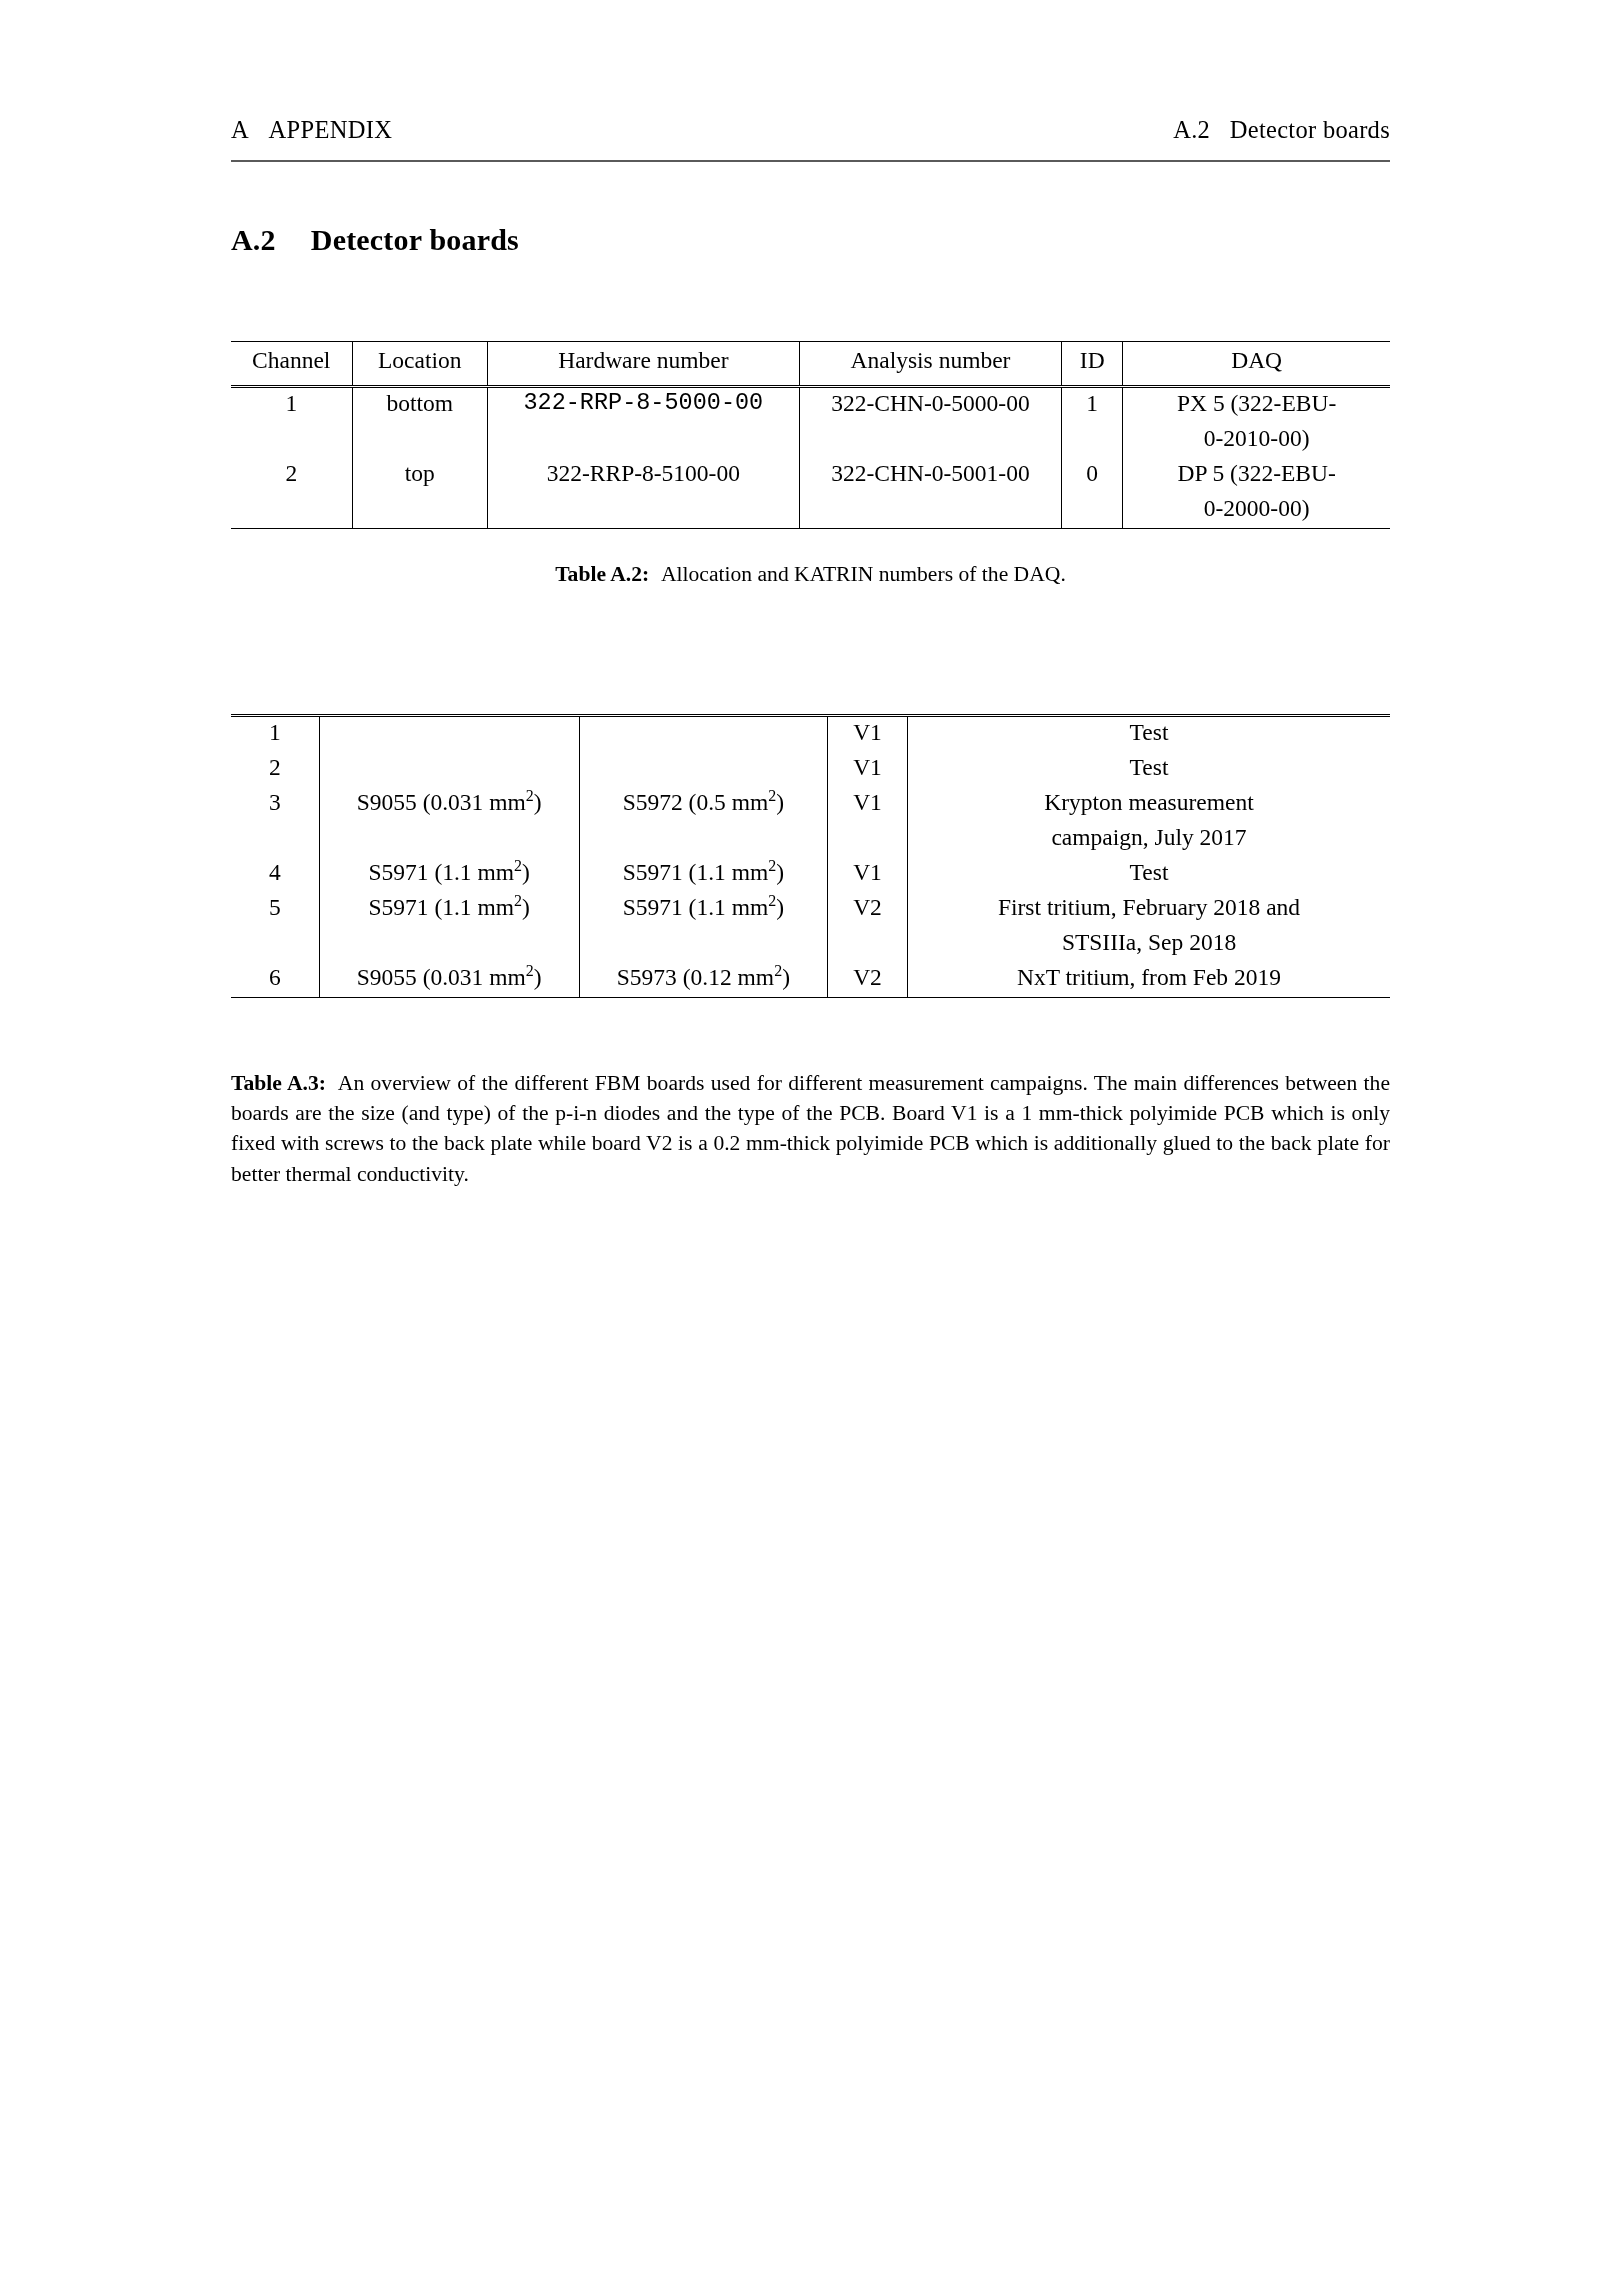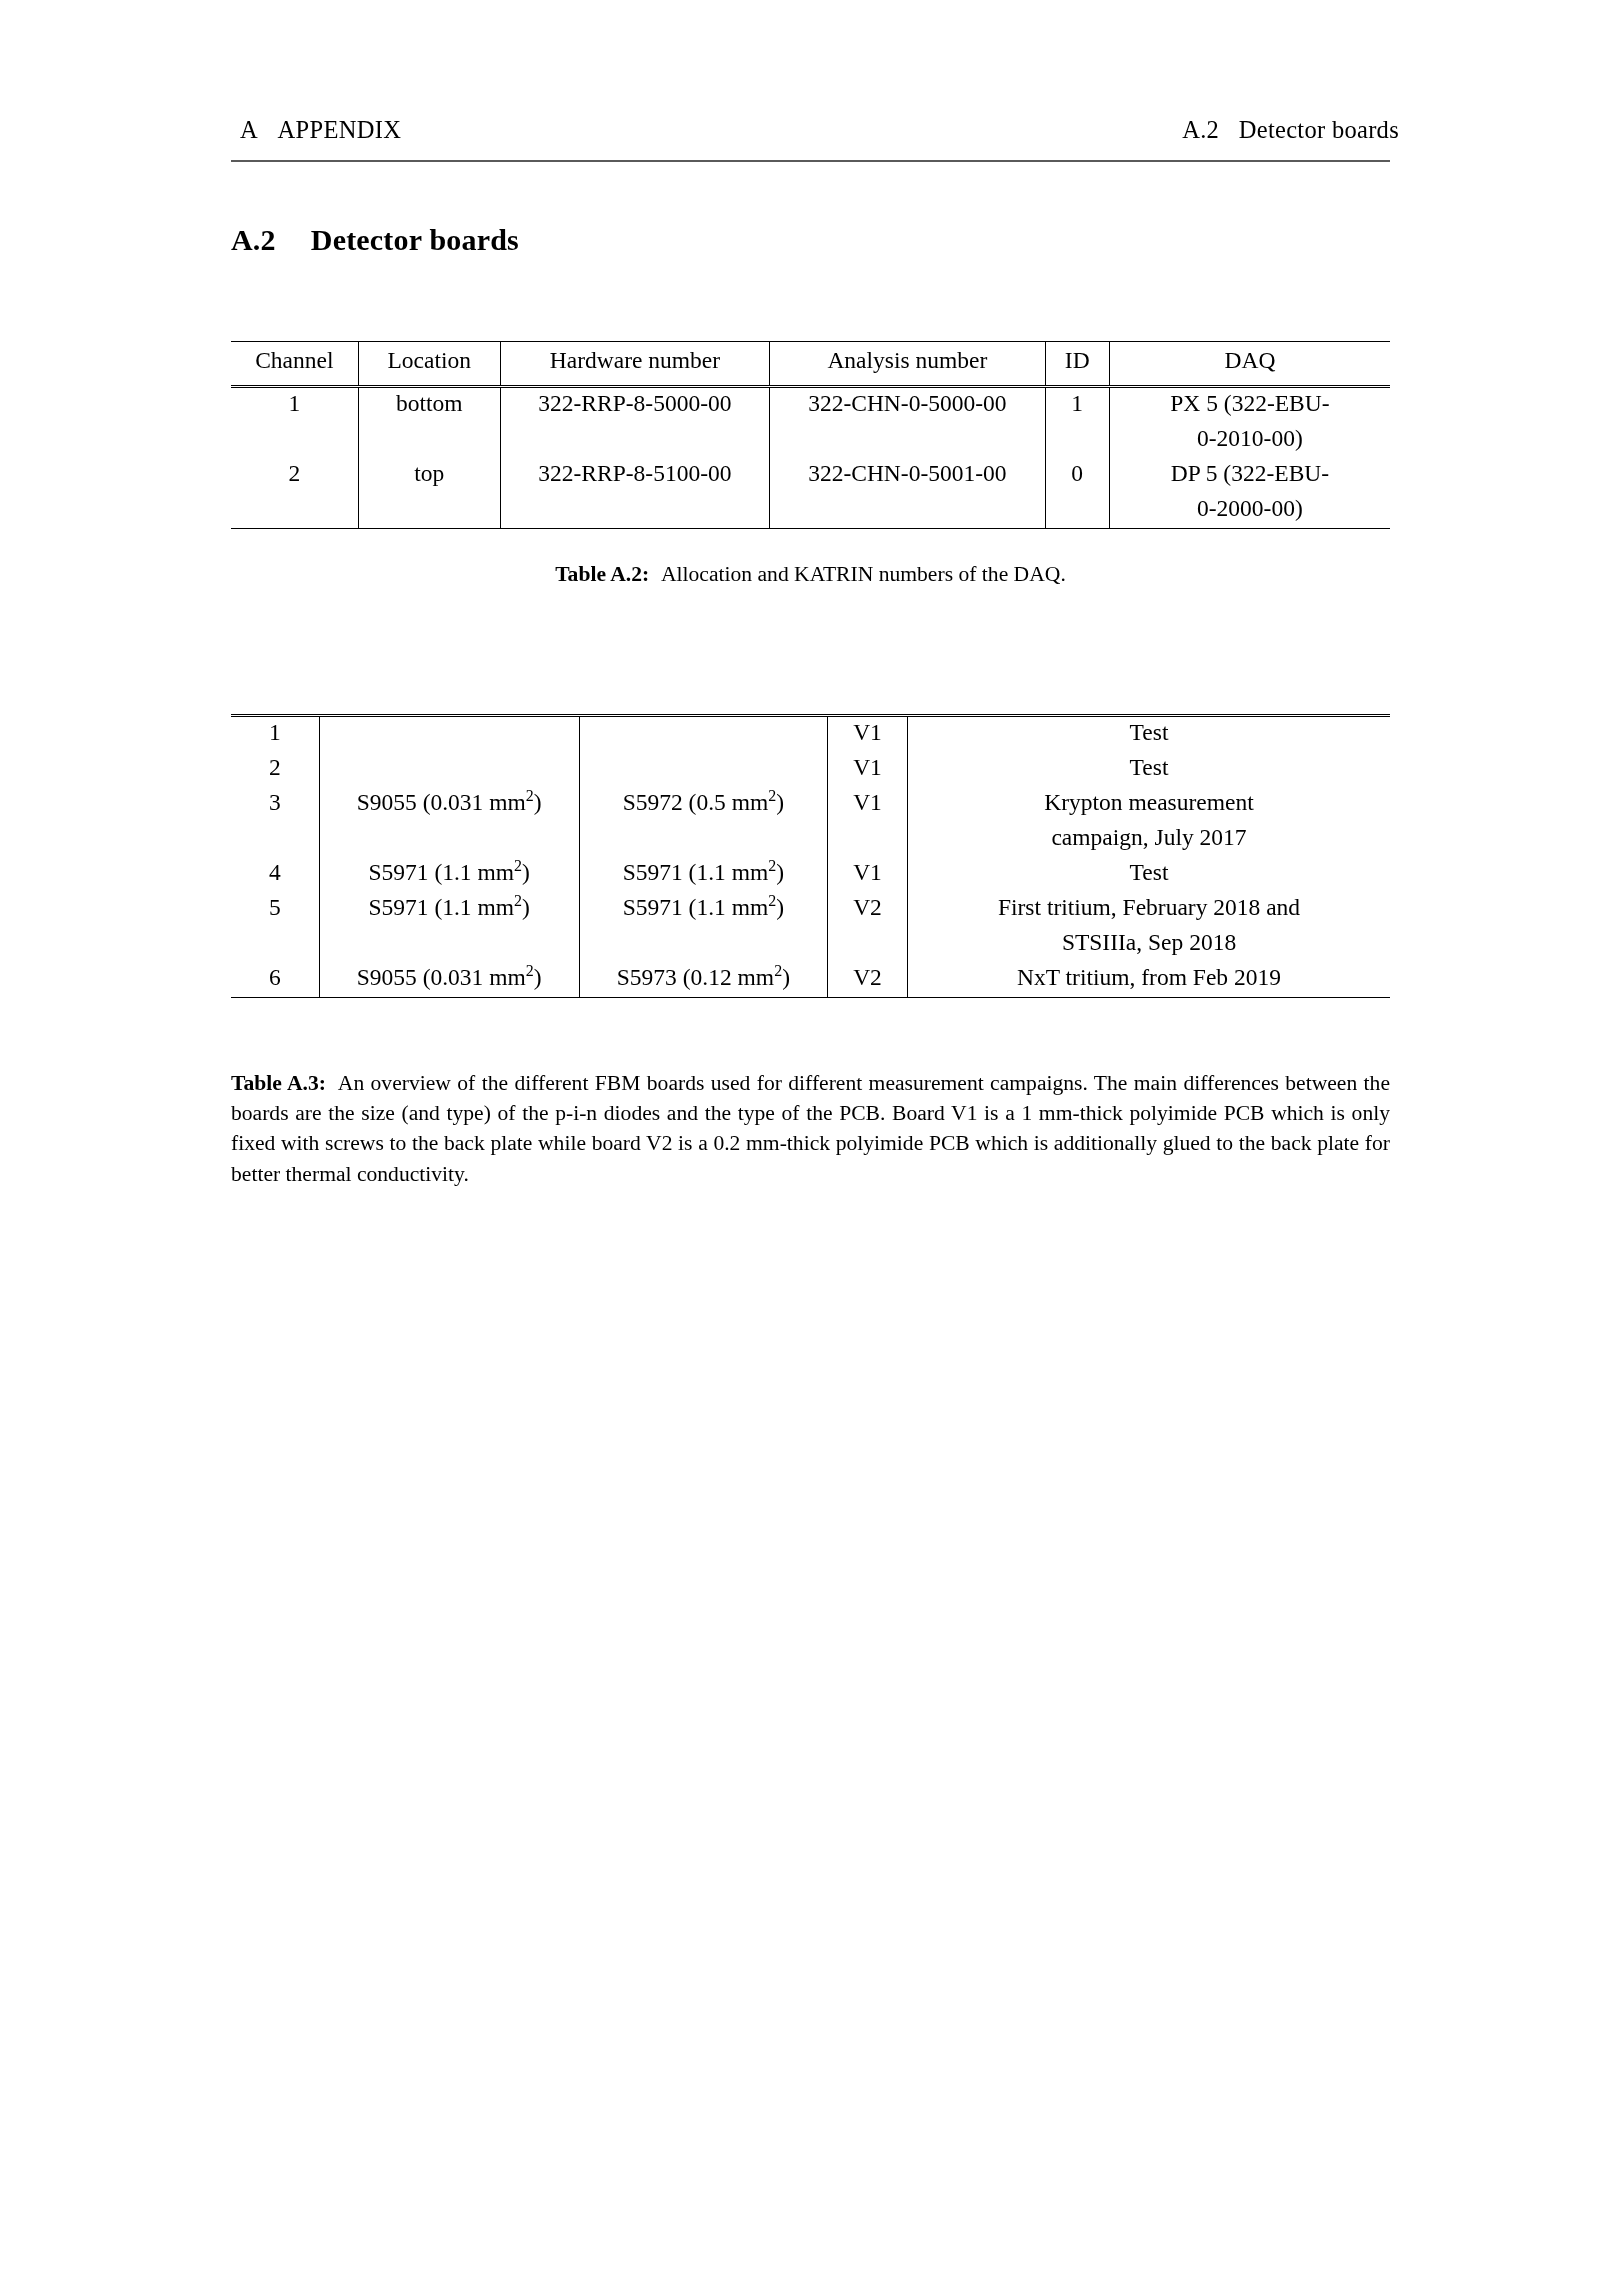--- a/index.html
+++ b/index.html
@@ -17,21 +17,21 @@
   .page {
     position: relative;
     width: 1621px;
     height: 2293px;
     box-sizing: border-box;
     padding: 0;
   }
   
   .runhead {
     position: absolute;
-    left: 240px;
+    left: 231px;
     top: 116px;
     width: 1159px;
     display: flex;
     justify-content: space-between;
     align-items: baseline;
     font-size: 24.5px;
     letter-spacing: 0.3px;
   }
   .runhead .left, .runhead .right {
     white-space: nowrap;
@@ -156,21 +156,21 @@
       <td class="hl-top">Channel</td>
       <td class="hl-top vl">Location</td>
       <td class="hl-top vl">Hardware number</td>
       <td class="hl-top vl">Analysis number</td>
       <td class="hl-top vl">ID</td>
       <td class="hl-top vl">DAQ</td>
     </tr>
     <tr>
       <td class="hl-top dbl2" style="border-top:3.4px double #000;">1</td>
       <td class="vl" style="border-top:3.4px double #000;">bottom</td>
-      <td class="vl" style="border-top:3.4px double #000;">322-RRP-8-5000-00</td>
+      <td class="vl" style="border-top:3.4px double #000;font-family:Liberation Mono, monospace;">322-RRP-8-5000-00</td>
       <td class="vl" style="border-top:3.4px double #000;margin-top:40px;">322-CHN-0-5000-00</td>
       <td class="vl" style="border-top:3.4px double #000;">1</td>
       <td class="vl" style="border-top:3.4px double #000;">PX 5 (322-EBU-</td>
     </tr>
     <tr>
       <td></td>
       <td class="vl"></td>
       <td class="vl"></td>
       <td class="vl"></td>
       <td class="vl"></td>

